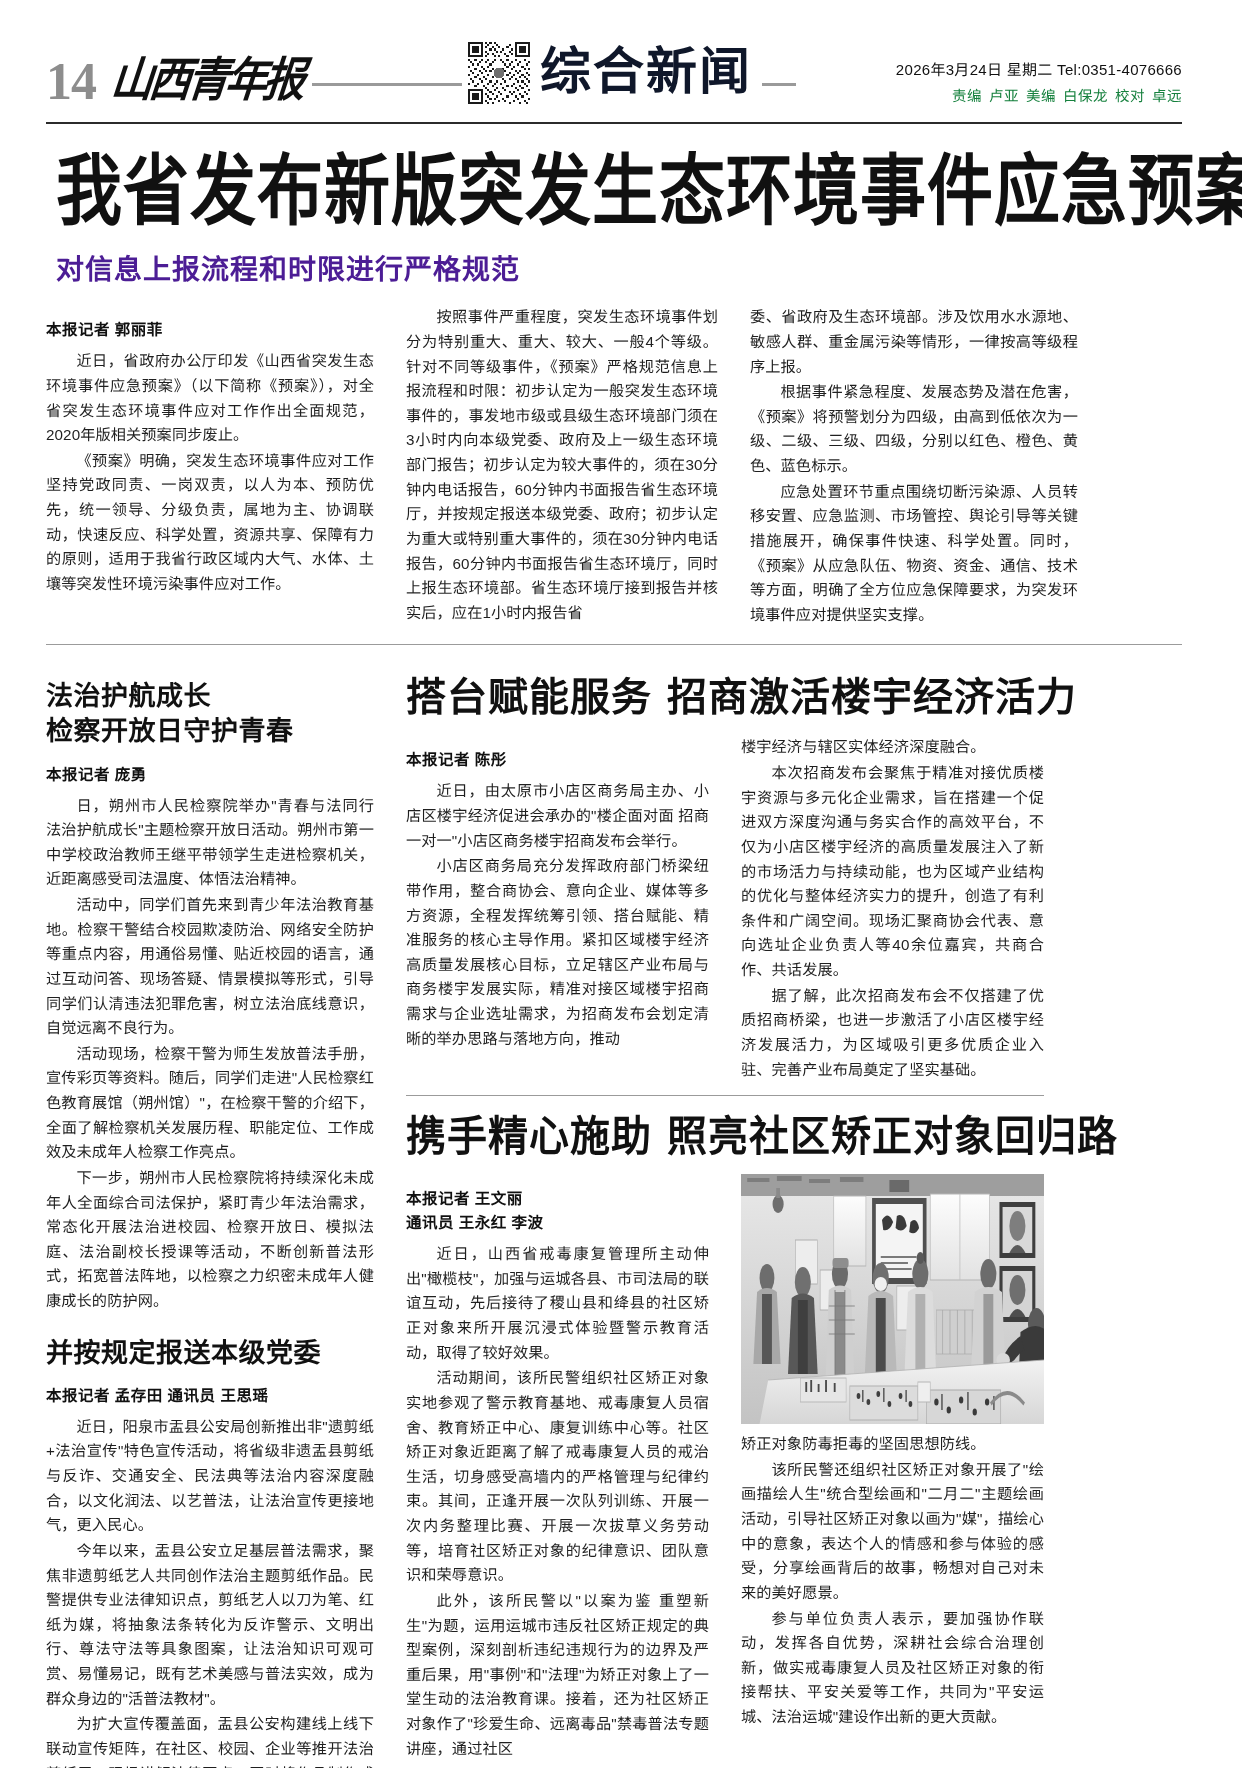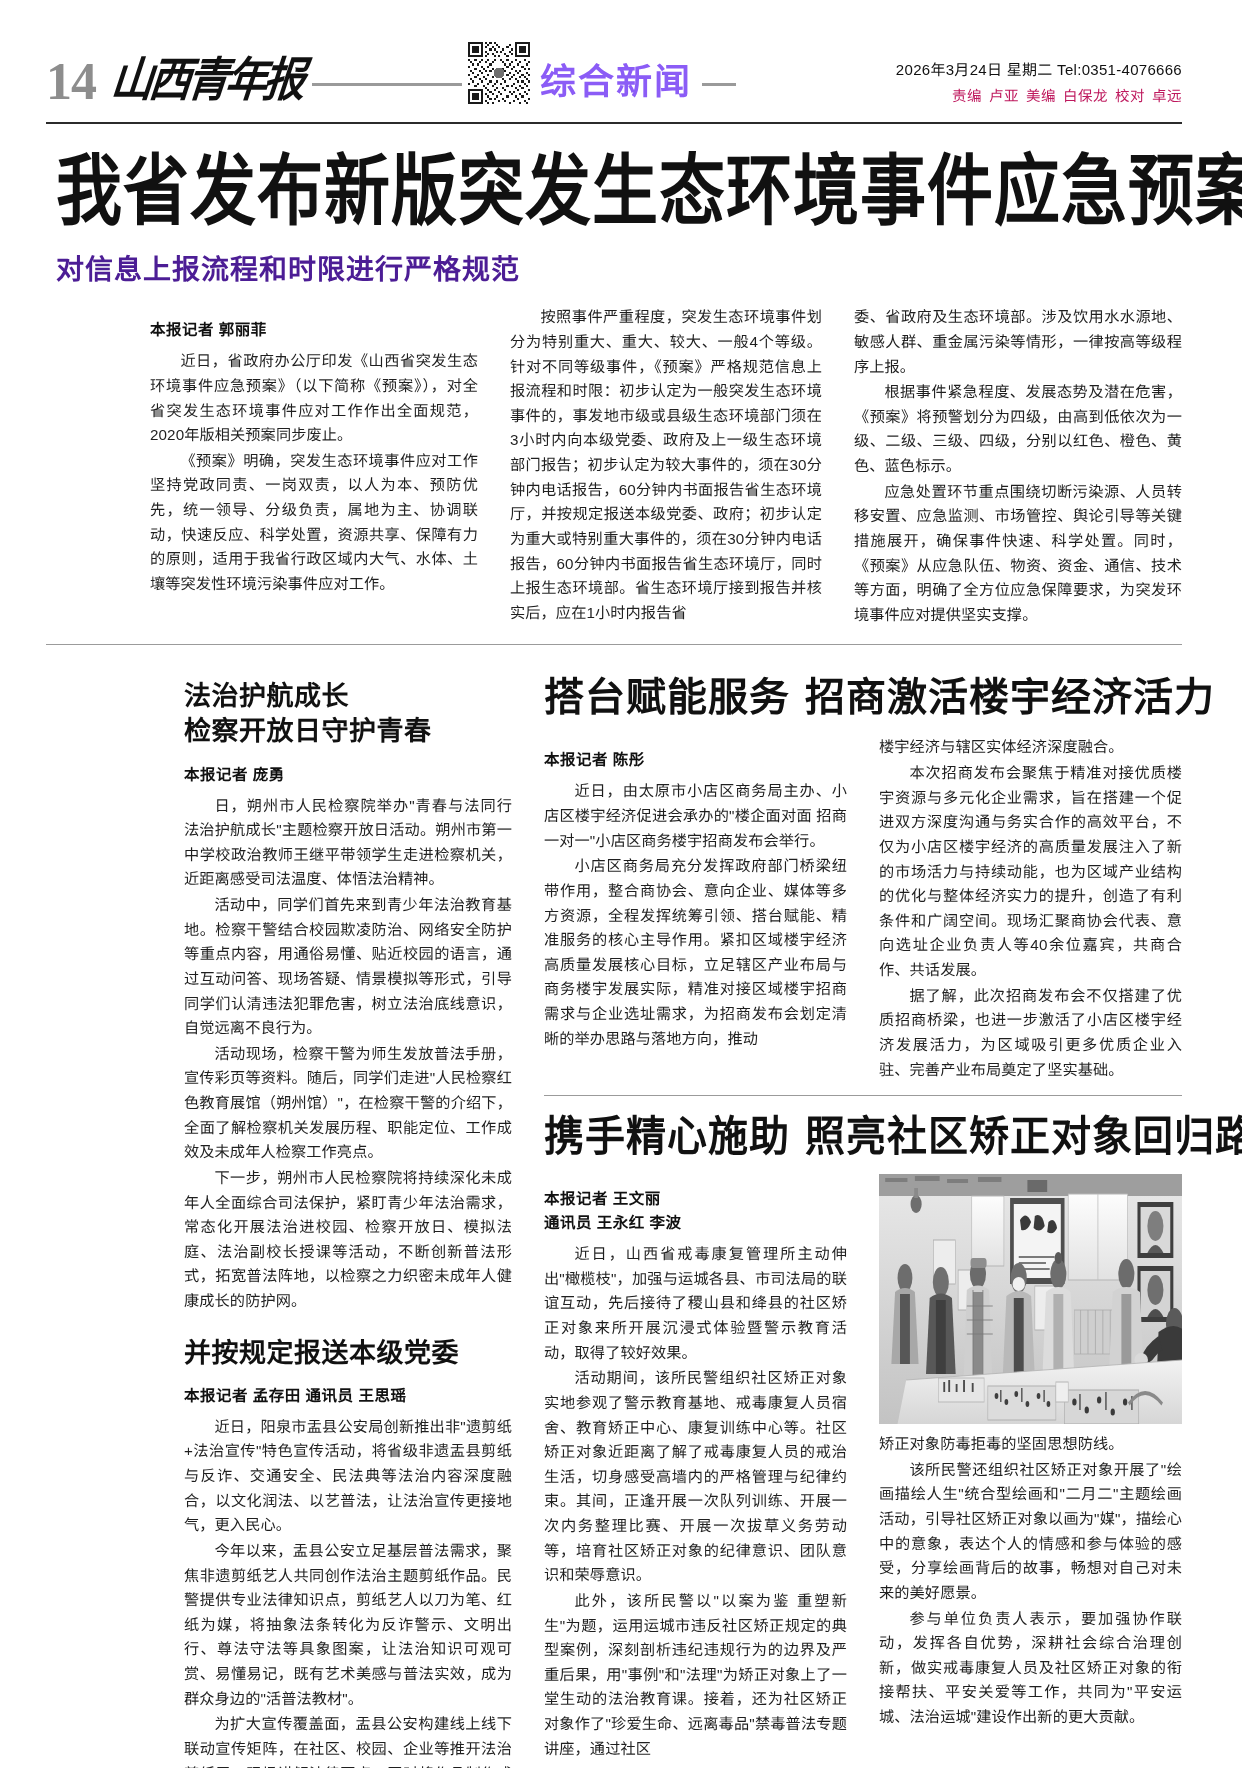--- a/index.html
+++ b/index.html
@@ -64,23 +64,23 @@
     margin: 0 10px 8px 6px;
     position: relative;
     background: #fff;
     flex: 0 0 auto;
   }
   .qr canvas, .qr .qrgrid {
     width: 62px; height: 62px; display: block;
   }
   .section-title {
     font-family: "DejaVu Serif", "Liberation Serif", serif;
-    font-size: 36px;
-    font-weight: 700;
-    color: #8b5cf6;
+    font-size: 51px;
+    font-weight: 700;
+    color: #0f172a;
     letter-spacing: 2px;
     padding-bottom: 8px;
     white-space: nowrap;
   }
   .rule-right {
     flex: 0 0 34px;
     height: 3px;
     background: #9a9a9a;
     margin: 0 0 26px 10px;
   }
@@ -93,21 +93,21 @@
   .mast-date {
     font-family: "Liberation Sans", sans-serif;
     font-size: 15px;
     color: #111;
     white-space: nowrap;
     letter-spacing: 0.3px;
   }
   .mast-credits {
     font-family: "Liberation Sans", sans-serif;
     font-size: 14.5px;
-    color: #be185d;
+    color: #15803d;
     white-space: nowrap;
     margin-top: 5px;
     letter-spacing: 0.5px;
   }
   .mast-credits span { margin-left: 7px; }
   .mast-rule {
     position: absolute;
     left: 0; right: 0;
     bottom: 16px;
     height: 2px;
@@ -140,21 +140,20 @@
     color: #4c1d95;
     margin: 26px 0 0 10px;
     letter-spacing: 1px;
     white-space: nowrap;
   }
 
   
   .cols {
     display: flex;
     margin-top: 18px;
-    justify-content: flex-end;
   }
   .col {
     box-sizing: border-box;
   }
   .col-1 { width: 344px; padding-right: 16px; }
   .col-2 { width: 344px; padding: 0 16px; }
   .col-3 { width: 344px; padding-left: 16px; }
 
   p.body {
     font-family: "Liberation Sans", "DejaVu Sans", sans-serif;

